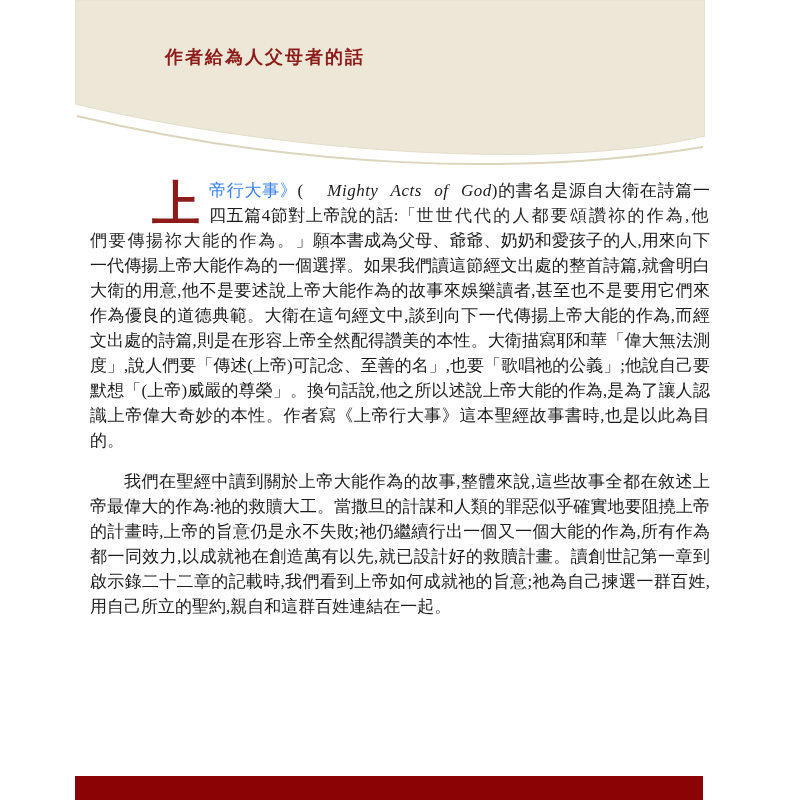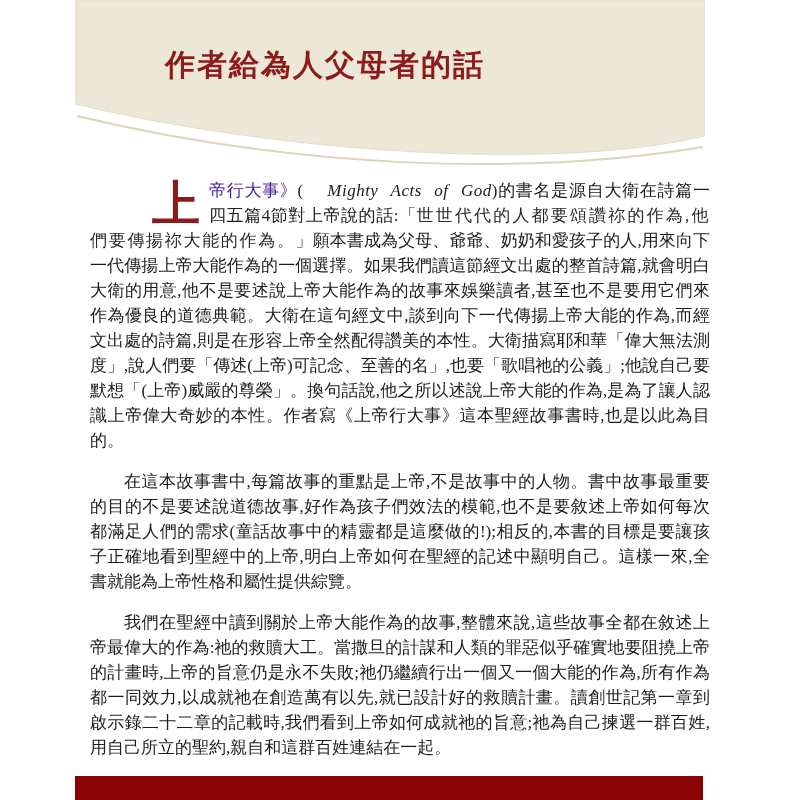--- a/index.html
+++ b/index.html
@@ -18,21 +18,21 @@
   .header{
     position:absolute;left:75px;top:0;
     width:630px;height:175px;
     pointer-events:none;
   }
   .header svg{display:block;width:630px;height:175px;}
   .page-title{
     position:absolute;left:165px;top:45px;
     font-family:"Liberation Sans", sans-serif;
     font-weight:bold;
-    font-size:30px;
+    font-size:18px;
     letter-spacing:2px;
     color:#8E1B1B;
     white-space:nowrap;
   }
   
   .body-text{
     position:absolute;left:90px;top:178px;
     width:620px;
     font-size:17px;
     line-height:25px;
@@ -42,21 +42,21 @@
   .body-text p{margin:0;}
   .body-text p.indent{margin-top:16px;text-indent:2em;}
   .dropcap{
     float:left;
     font-size:48px;
     line-height:46px;
     font-weight:600;
     color:#8E1B1B;
     margin:3px 9px 0 62px;
   }
-  .seg-red{color:#4c1d95;}
+  .seg-red{color:#3b82f6;}
   .seg-latin{
     font-style:italic;
     word-spacing:7px;
     letter-spacing:.5px;
     margin-left:24px;
   }
   .seg-kai{
     letter-spacing:1.6px;
     color:#2a2a2a;
   }
@@ -81,19 +81,18 @@
     </svg>
   </div>
 
   <div class="page-title">作者給為人父母者的話</div>
 
   <div class="body-text">
     <p id="p1">
       <span class="dropcap">上</span><span id="p1-segments"><span class="seg-red">帝行大事》</span><span class="seg-normal">(</span><span class="seg-latin">Mighty Acts of God</span><span class="seg-normal">)的書名是源自大衛在詩篇一四五篇4節對上帝說的話:「</span><span class="seg-kai">世世代代的人都要頌讚祢的作為,他們要傳揚祢大能的作為。</span><span class="seg-normal">」願本書成為父母、爺爺、奶奶和愛孩子的人,用來向下一代傳揚上帝大能作為的一個選擇。如果我們讀這節經文出處的整首詩篇,就會明白大衛的用意,他不是要述說上帝大能作為的故事來娛樂讀者,甚至也不是要用它們來作為優良的道德典範。大衛在這句經文中,談到向下一代傳揚上帝大能的作為,而經文出處的詩篇,則是在形容上帝全然配得讚美的本性。大衛描寫耶和華「偉大無法測度」,說人們要「傳述(上帝)可記念、至善的名」,也要「歌唱祂的公義」;他說自己要默想「(上帝)威嚴的尊榮」。換句話說,他之所以述說上帝大能的作為,是為了讓人認識上帝偉大奇妙的本性。作者寫《上帝行大事》這本聖經故事書時,也是以此為目的。</span></span>
     </p>
 
-  <p class="indent">在這本故事書中,每篇故事的重點是上帝,不是故事中的人物。書中故事最重要的目的不是要述說道德故事,好作為孩子們效法的模範,也不是要敘述上帝如何每次都滿足人們的需求(童話故事中的精靈都是這麼做的!);相反的,本書的目標是要讓孩子正確地看到聖經中的上帝,明白上帝如何在聖經的記述中顯明自己。這樣一來,全書就能為上帝性格和屬性提供綜覽。</p>
       <p class="indent">我們在聖經中讀到關於上帝大能作為的故事,整體來說,這些故事全都在敘述上帝最偉大的作為:祂的救贖大工。當撒旦的計謀和人類的罪惡似乎確實地要阻撓上帝的計畫時,上帝的旨意仍是永不失敗;祂仍繼續行出一個又一個大能的作為,所有作為都一同效力,以成就祂在創造萬有以先,就已設計好的救贖計畫。讀創世記第一章到啟示錄二十二章的記載時,我們看到上帝如何成就祂的旨意;祂為自己揀選一群百姓,用自己所立的聖約,親自和這群百姓連結在一起。</p>
     </div>
 
   <div class="footer-bar"></div>
 
 </div>
 
 </body></html>

